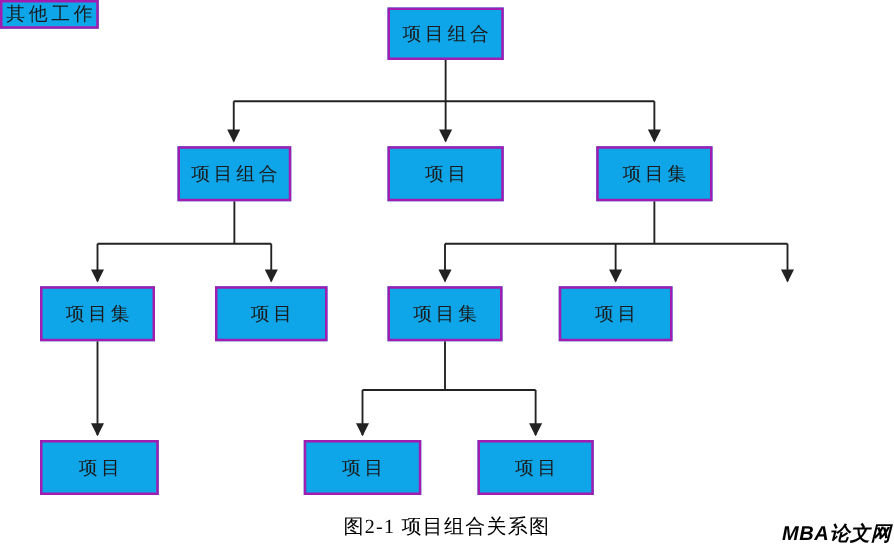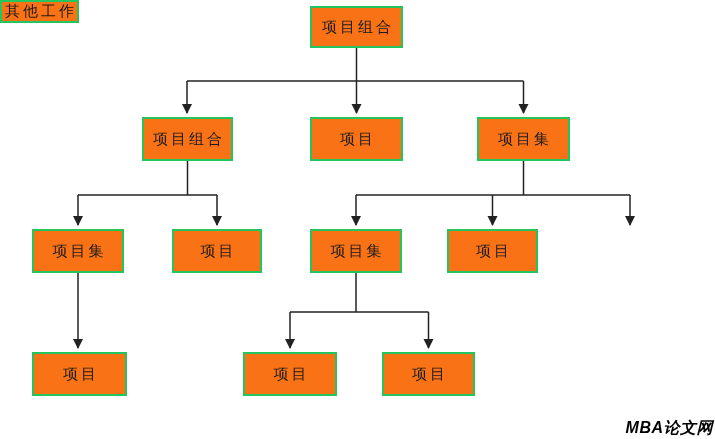--- a/index.html
+++ b/index.html
@@ -13,22 +13,22 @@
   }
   #connectors {
     position: absolute;
     left: 0; top: 0;
     width: 715px; height: 439px;
     z-index: 0;
   }
   .node {
     position: absolute;
     box-sizing: border-box;
-    border: 2px solid #22c55e;
-    background: #f97316;
+    border: 2px solid #a21caf;
+    background: #0ea5e9;
     display: flex;
     align-items: center;
     justify-content: center;
     font-size: 15px;
     color: #1a1a1a;
     letter-spacing: 3px;
     text-indent: 3px;
     z-index: 1;
   }
   
@@ -126,18 +126,19 @@
   <div class="node n-l3-program-left">项目集</div>
   <div class="node n-l3-project-left">项目</div>
   <div class="node n-l3-program-mid">项目集</div>
   <div class="node n-l3-project-right">项目</div>
   <div class="node n-l3-other-work">其他工作</div>
 
   <div class="node n-l4-project-left">项目</div>
   <div class="node n-l4-project-mid1">项目</div>
   <div class="node n-l4-project-mid2">项目</div>
 
+  <div class="caption">图2-1 项目组合关系图</div>
 
   <div class="watermark">
     <span class="site-name">MBA论文网</span>
   </div>
 
 </div>
 
 </body></html>

